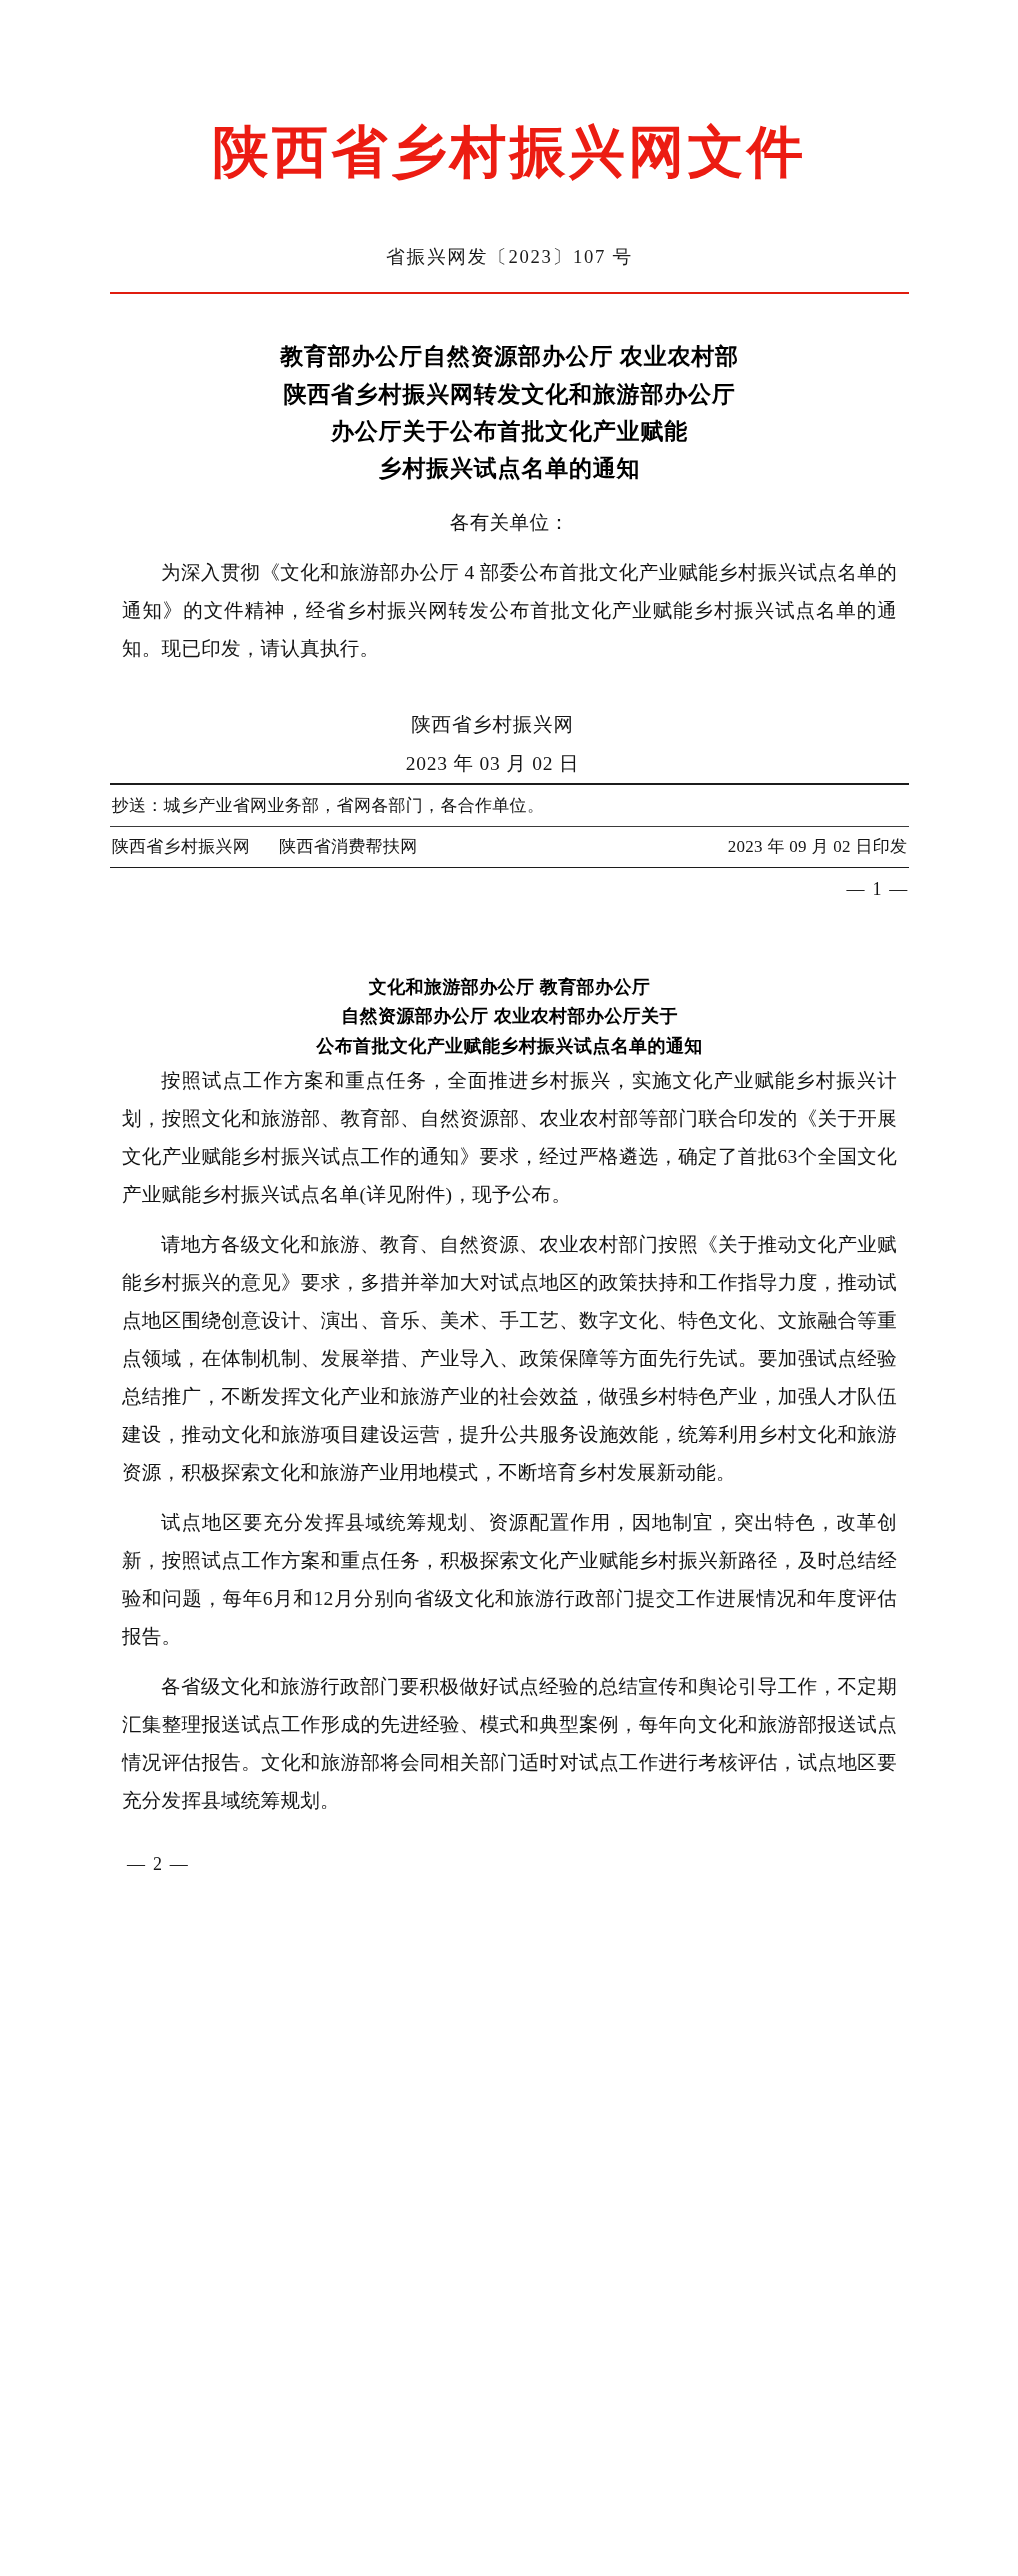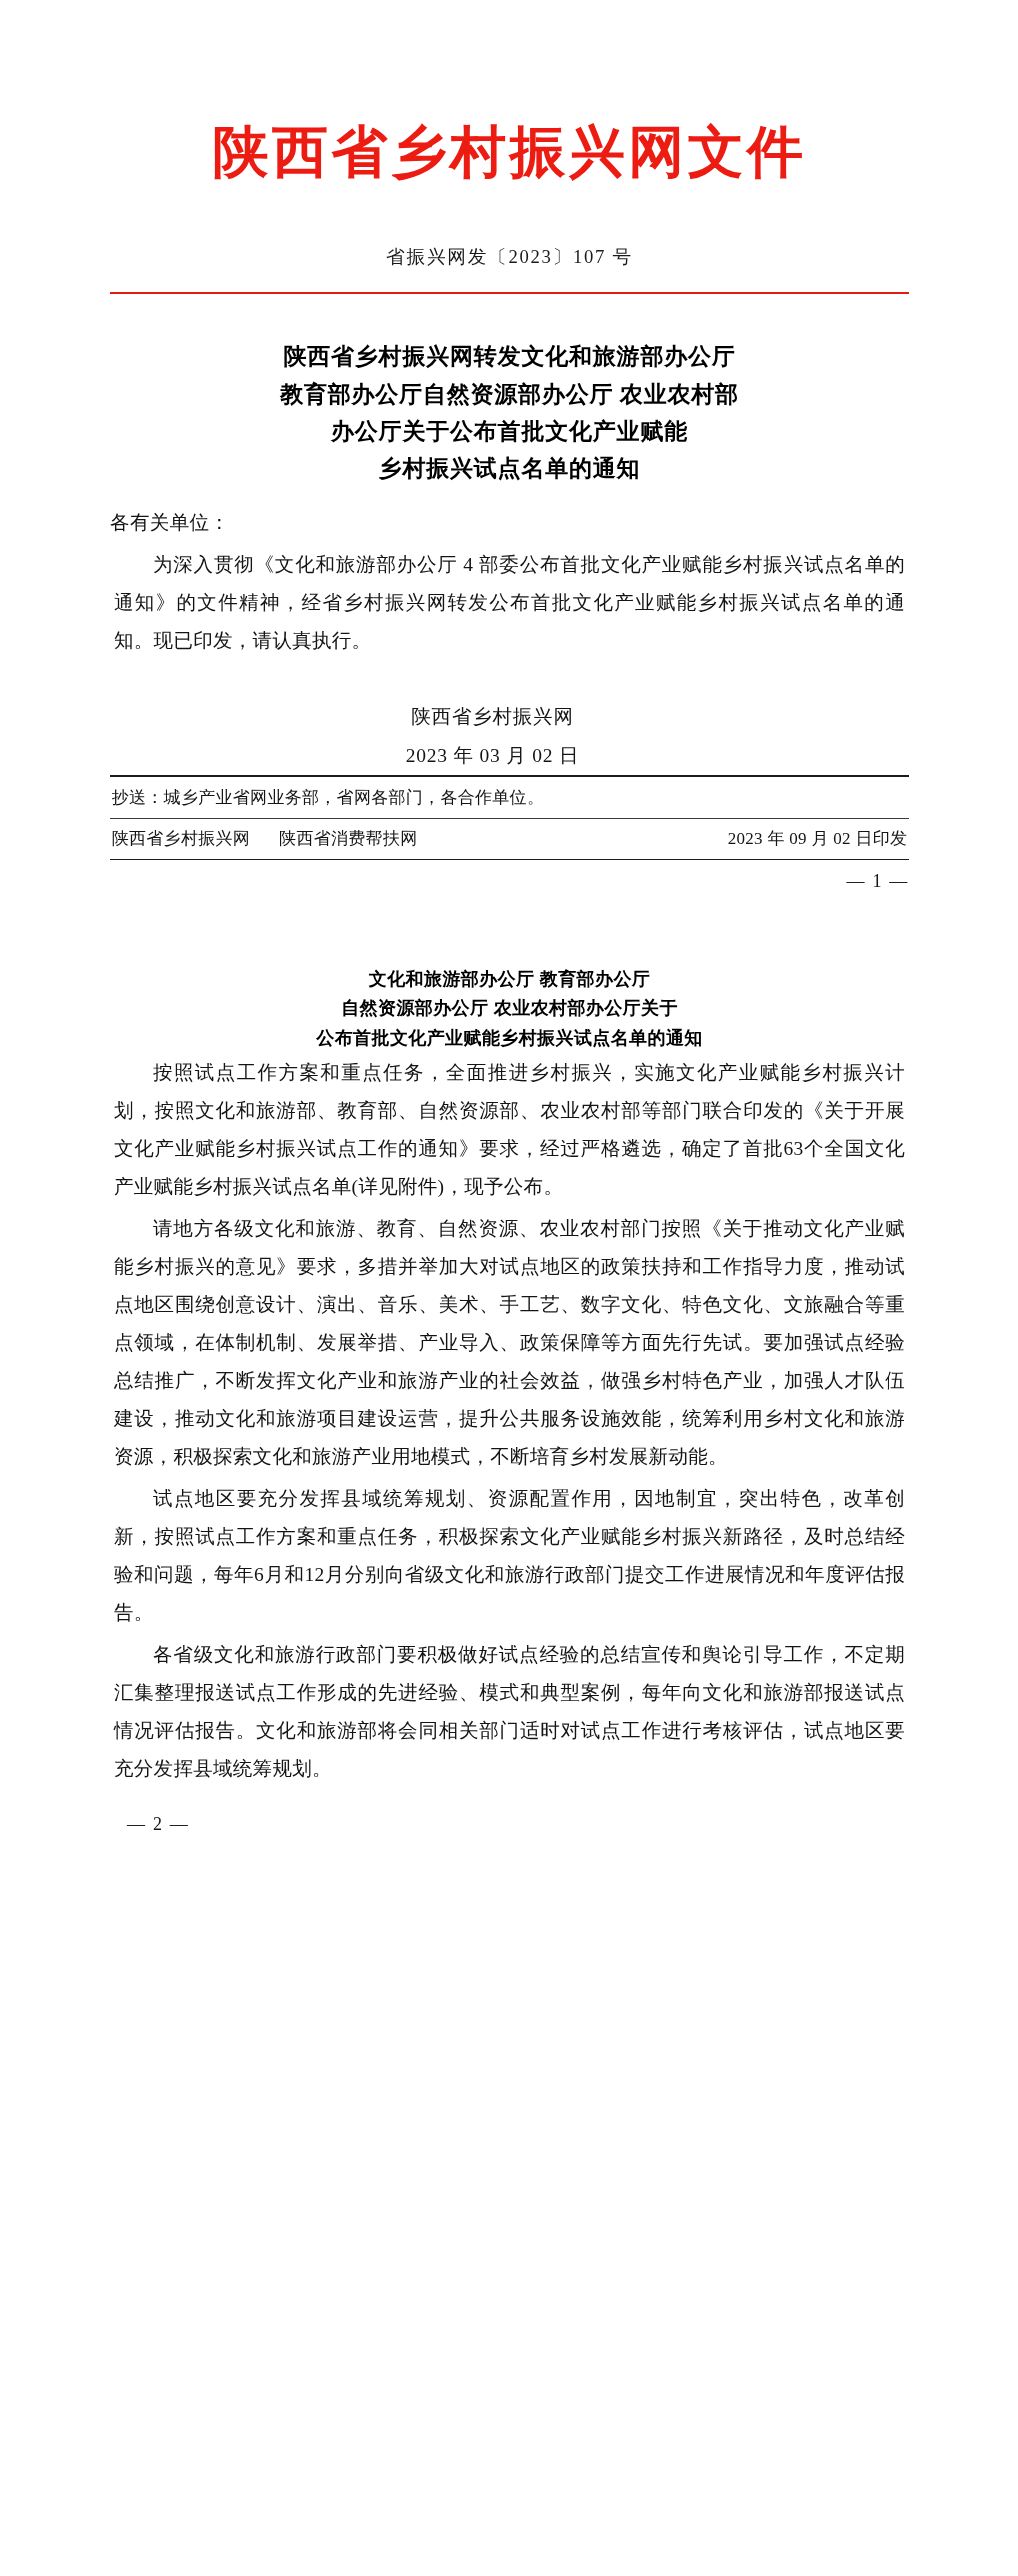--- a/index.html
+++ b/index.html
@@ -70,29 +70,30 @@
     margin-top: 44px;
     font-family: "Liberation Serif", "DejaVu Serif", serif;
   }
   .notice-title .tl { display: block; }
 
   .salutation {
     font-size: 19.5px;
     line-height: 1.95;
     margin-top: 17px;
     letter-spacing: 0.4px;
+    text-align: center;
   }
   .body-p {
     font-size: 19.5px;
     line-height: 1.95;
     text-indent: 2em;
     text-align: justify;
     text-justify: inter-ideograph;
     letter-spacing: 0.3px;
-    margin: 4px;
+    margin: 12px;
   }
 
   .signoff {
     margin-top: 37px;
     text-align: center;
     font-size: 19.5px;
     line-height: 2.0;
     letter-spacing: 0.8px;
     padding-right: 34px;
   }
@@ -156,22 +157,22 @@
 
     <div class="masthead">陕西省乡村振兴网文件</div>
 
     <div class="docnum-wrap">
       <span class="docnum">省振兴网发〔2023〕107 号</span>
     </div>
 
     <div class="red-rule"></div>
 
     <div class="notice-title">
+      <span class="tl">教育部办公厅自然资源部办公厅 农业农村部</span>
       <span class="tl">陕西省乡村振兴网转发文化和旅游部办公厅</span>
-      <span class="tl">教育部办公厅自然资源部办公厅 农业农村部</span>
       <span class="tl">办公厅关于公布首批文化产业赋能</span>
       <span class="tl">乡村振兴试点名单的通知</span>
     </div>
 
     <div class="salutation">各有关单位：</div>
 
     <p class="body-p">为深入贯彻《文化和旅游部办公厅 4 部委公布首批文化产业赋能乡村振兴试点名单的通知》的文件精神，经省乡村振兴网转发公布首批文化产业赋能乡村振兴试点名单的通知。现已印发，请认真执行。</p>
 
     <div class="signoff">
       <span class="so-line">陕西省乡村振兴网</span>

